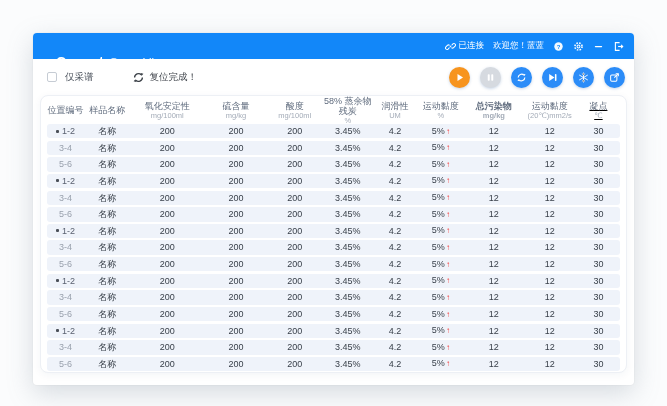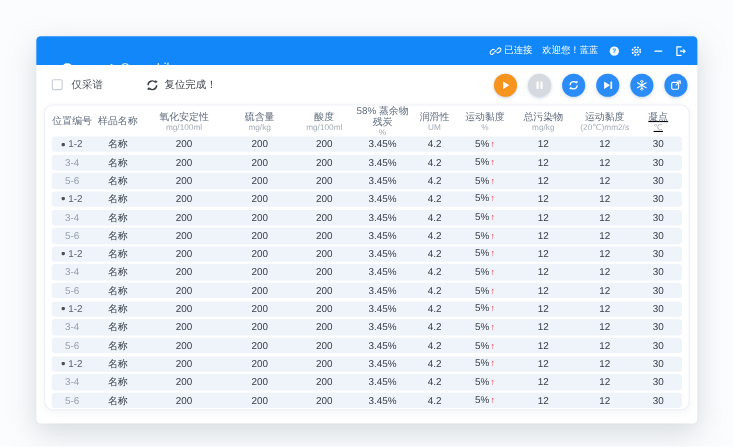--- a/index.html
+++ b/index.html
@@ -220,21 +220,21 @@
           <div class="cunit">%</div>
         </div>
         <div class="th" style="width: 7.5%;">
           <div class="cname">润滑性</div>
           <div class="cunit">UM</div>
         </div>
         <div class="th" style="width: 8.5%;">
           <div class="cname">运动黏度</div>
           <div class="cunit">%</div>
         </div>
-        <div class="th" style="width: 10%;">
+        <div class="th" style="width: 10%; font-weight: bold;">
           <div class="cname">总污染物</div>
           <div class="cunit">mg/kg</div>
         </div>
         <div class="th" style="width: 9.5%;">
           <div class="cname">运动黏度</div>
           <div class="cunit">(20℃)mm2/s</div>
         </div>
         <div class="th" style="width: 7.5%; text-decoration: underline;">
           <div class="cname">凝点</div>
           <div class="cunit">℃</div>

